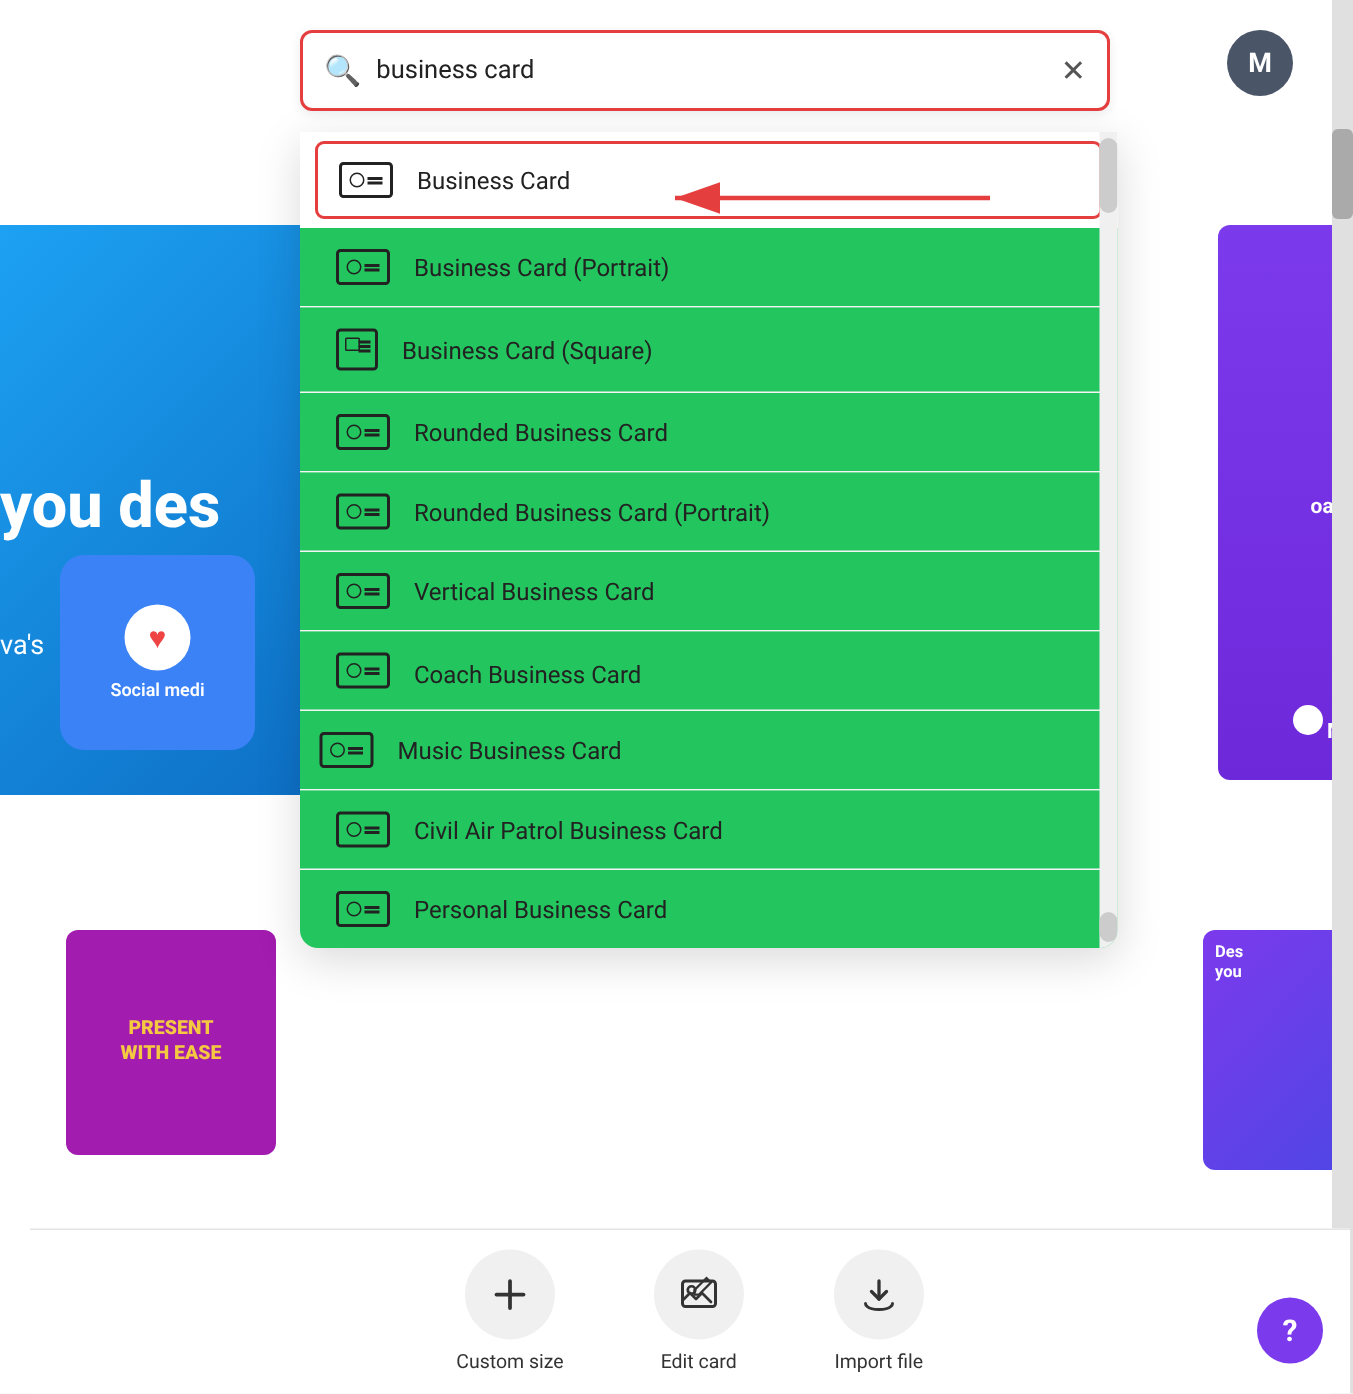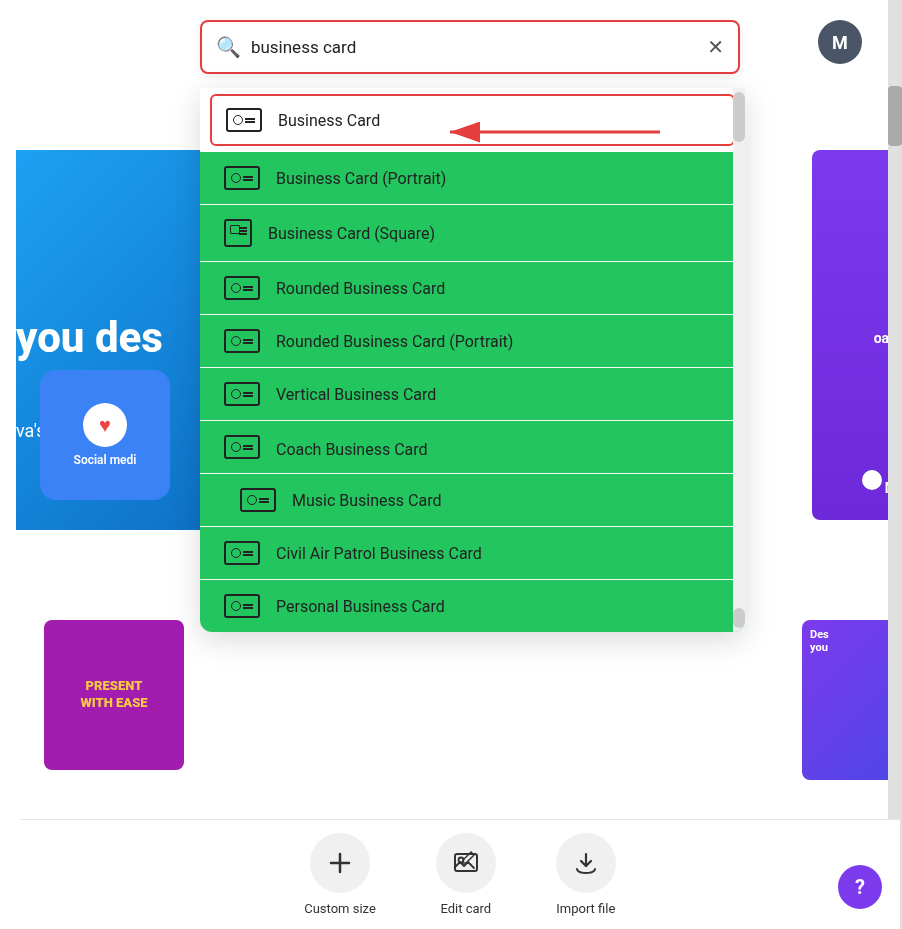--- a/index.html
+++ b/index.html
@@ -17,21 +17,21 @@
       position: absolute;
       top: 0; left: 0;
       width: 100%; height: 100%;
       background: #fff;
     }
 
     
     .blue-banner {
       position: absolute;
       top: 150px;
-      left: 16px;
+      left: 0;
       width: 216px;
       height: 380px;
       background: linear-gradient(135deg, #1da1f2, #0d6fc5);
     }
 
     .banner-text-des {
       position: absolute;
       top: 165px;
       left: 0px;
       font-size: 42px;
@@ -542,21 +542,21 @@
   <div class="dropdown-item" style="padding-left:24px;">
     <span class="bc-icon"></span>
     <span class="dropdown-item-label">Vertical Business Card</span>
   </div>
 
   <div class="dropdown-item" style="padding-left:24px;align-items:flex-end;">
     <span class="bc-icon"></span>
     <span class="dropdown-item-label">Coach Business Card</span>
   </div>
 
-  <div class="dropdown-item" style="padding-left:40px;">
+  <div class="dropdown-item" style="padding-left:13px;">
     <span class="bc-icon"></span>
     <span class="dropdown-item-label">Music Business Card</span>
   </div>
 
   <div class="dropdown-item" style="padding-left:24px;">
     <span class="bc-icon"></span>
     <span class="dropdown-item-label">Civil Air Patrol Business Card</span>
   </div>
 
   <div class="dropdown-item" style="padding-left:24px;border-bottom:none;">

